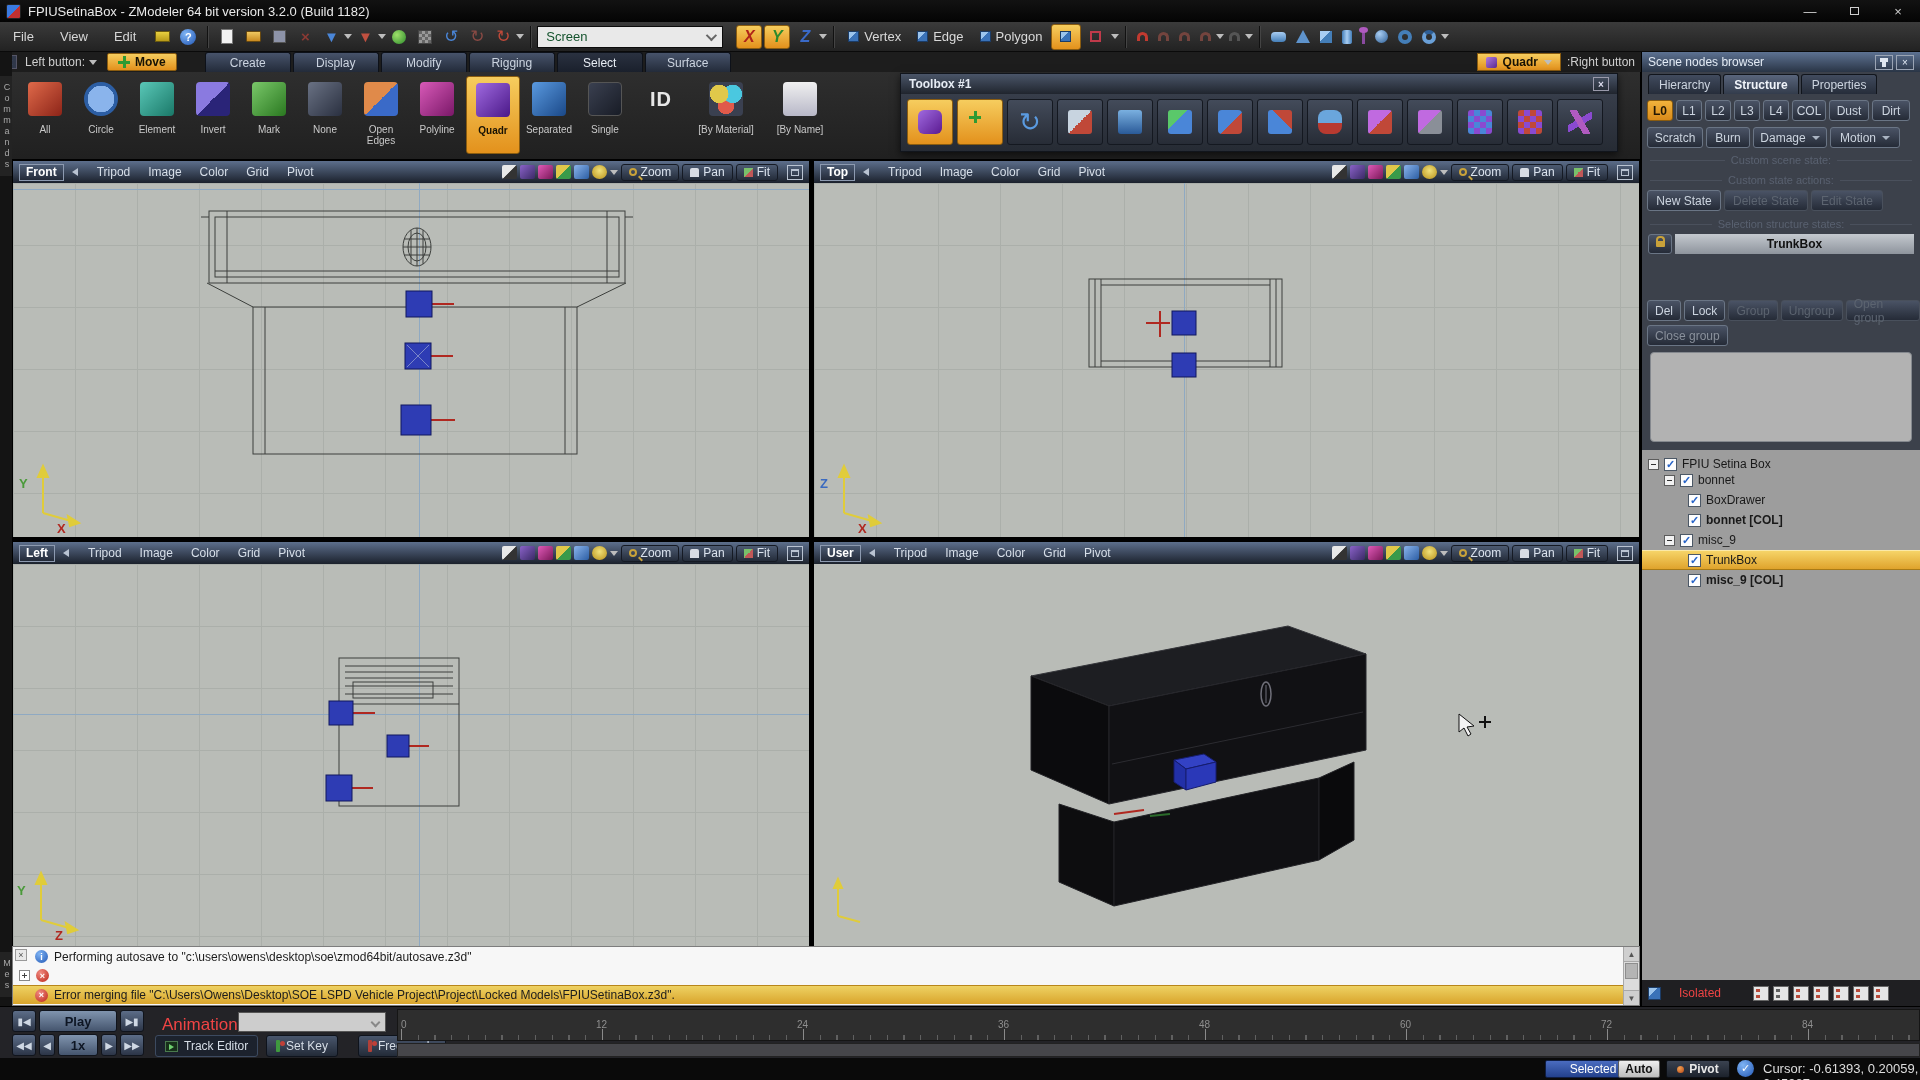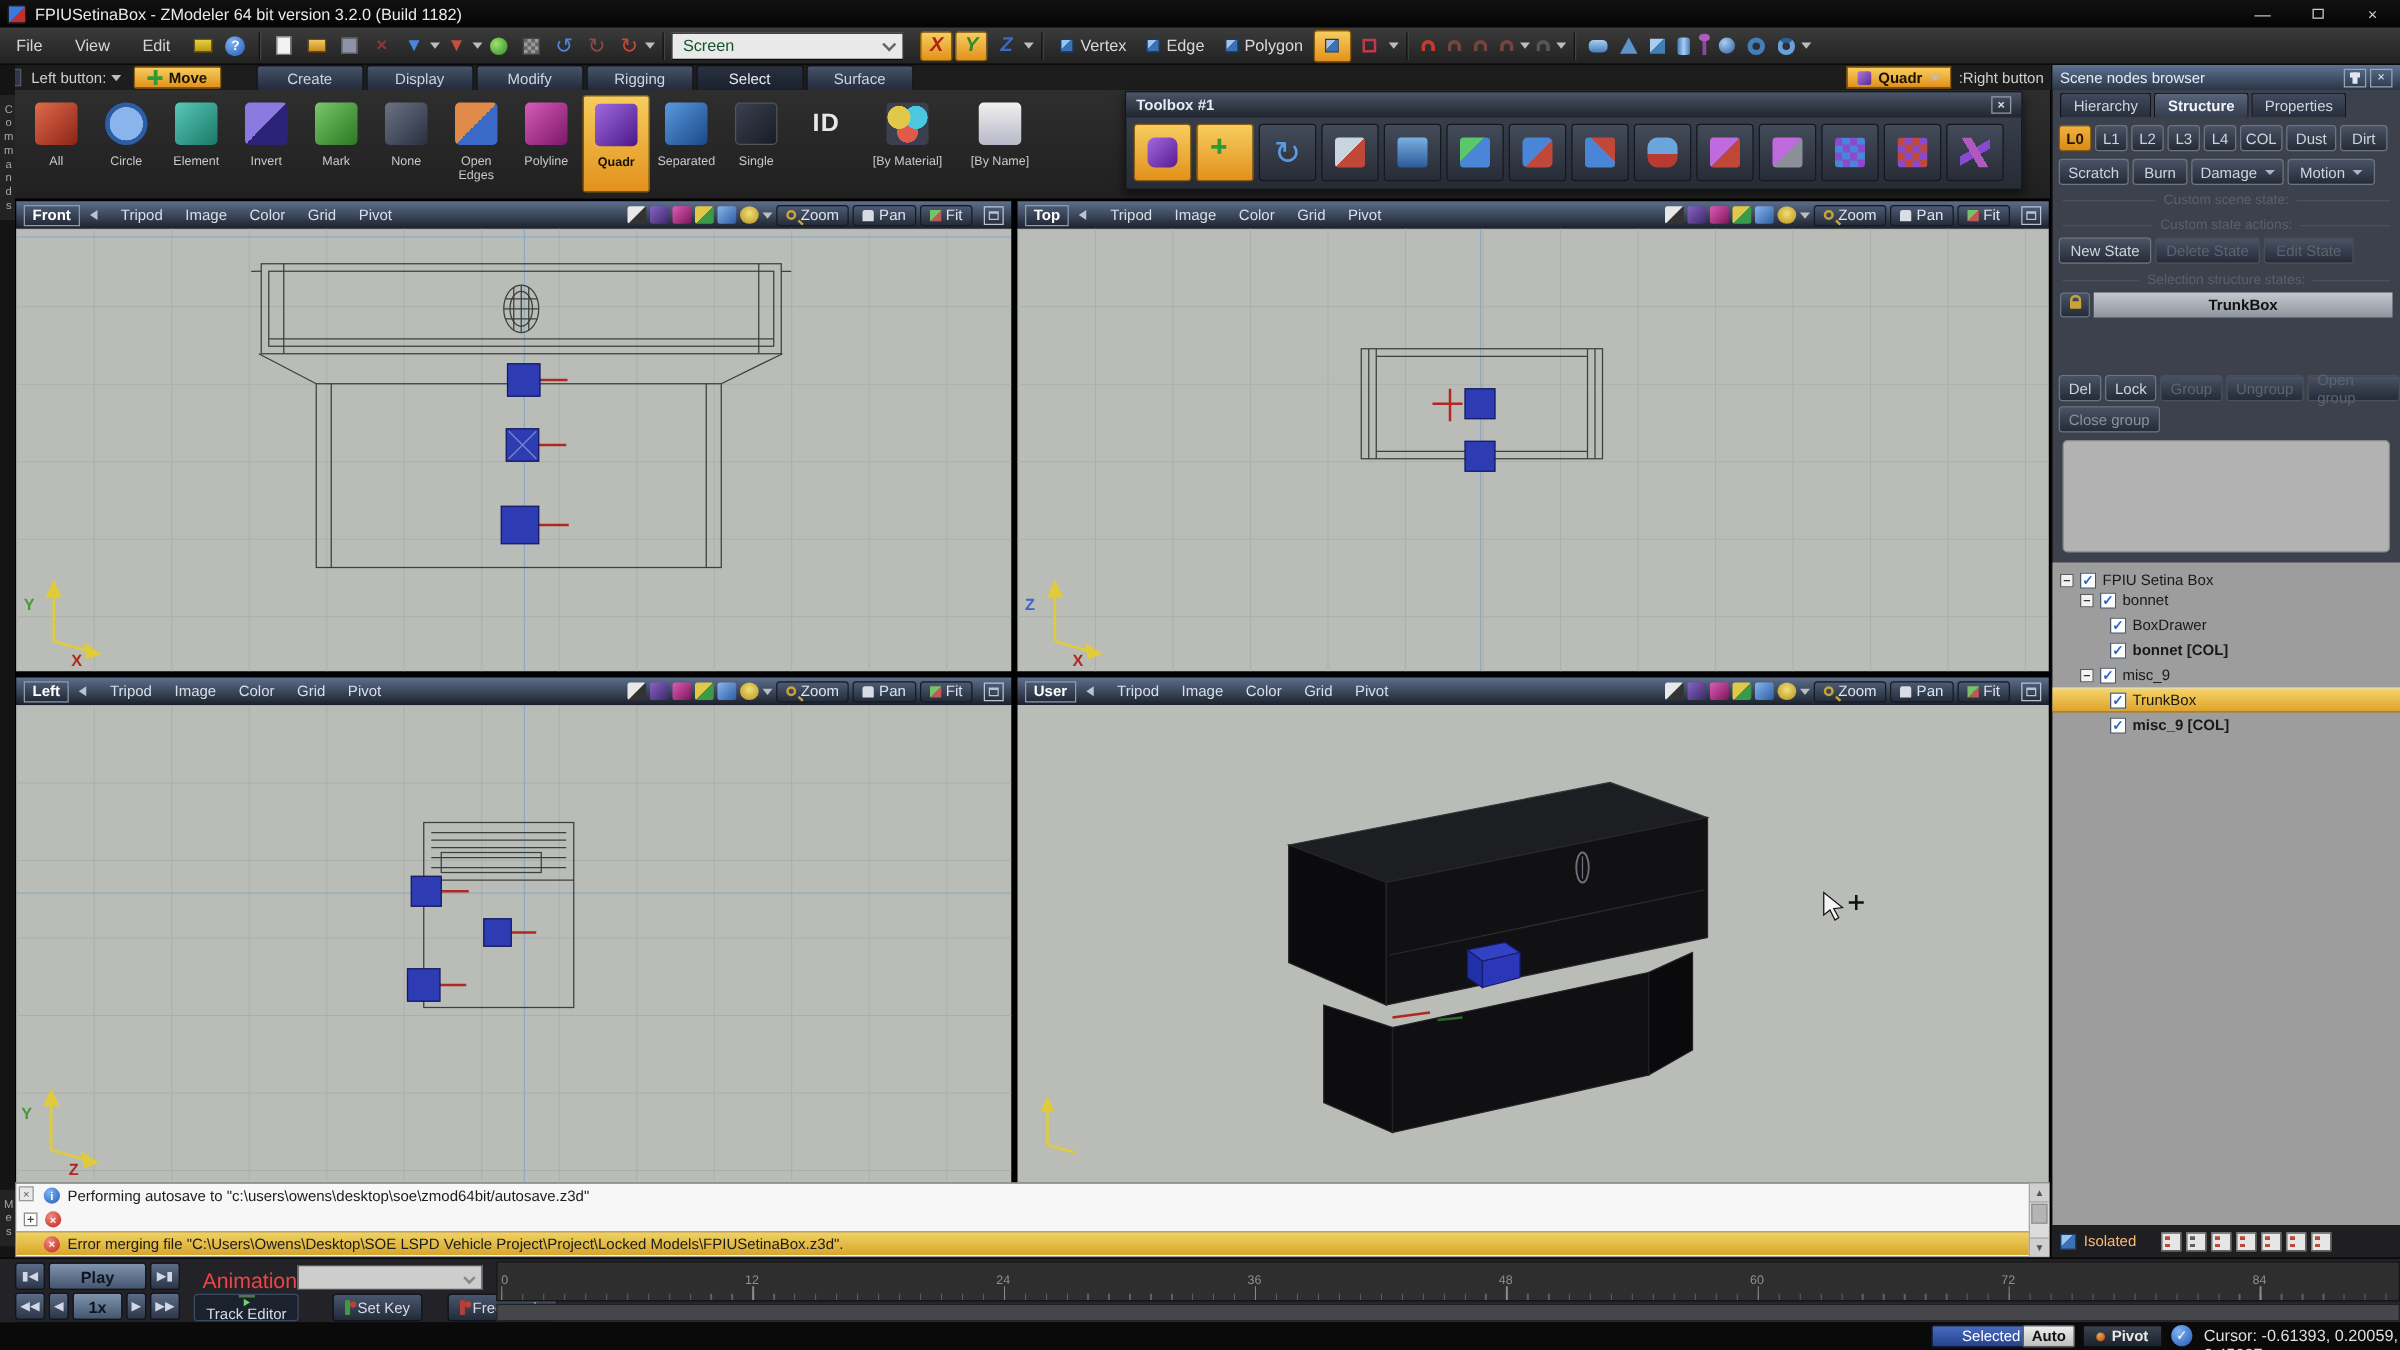--- a/index.html
+++ b/index.html
@@ -130,21 +130,21 @@
   .boxic{width:22px;height:16px;background:linear-gradient(#e8c060,#b8862a);border:1px solid #6a4a10;position:relative;}
   .boxic::after{content:'';position:absolute;left:7px;top:-7px;width:0;height:0;border-left:5px solid transparent;border-right:5px solid transparent;border-bottom:8px solid #3a9a3a;}
   .sb-panel{position:absolute;left:8px;right:8px;background:#b2b2b2;border-radius:4px;border:1px solid #84888e;}
   .sb-tree{position:absolute;left:0;right:0;background:#9d9d9d;color:#191919;}
   .trow{position:relative;height:20px;display:flex;align-items:center;gap:5px;font-size:12px;}
   .trow.sel{background:linear-gradient(#f6d468,#dfa32c);border-top:1px solid #fbe9a8;border-bottom:1px solid #a87a16;}
   .trow.b{font-weight:bold;}
   .ebox{width:11px;height:11px;background:#f2f2f2;border:1px solid #5c5c5c;position:relative;flex:none;}
   .ebox::after{content:'';position:absolute;left:2px;top:4px;width:5px;height:1px;background:#333;}
   .chk{width:13px;height:13px;background:#fdfdfd;border:1px solid #4c5866;flex:none;display:flex;align-items:center;justify-content:center;color:#2864c8;font-size:11px;font-weight:bold;}
-  .sb-foot{position:absolute;left:0;right:0;height:26px;background:#1f1f22;display:flex;align-items:center;gap:6px;padding:0 6px;color:#fdba74;font-size:12px;}
+  .sb-foot{position:absolute;left:0;right:0;height:26px;background:#1f1f22;display:flex;align-items:center;gap:18px;padding:0 6px;color:#ef4444;font-size:12px;}
   .footic{width:16px;height:15px;background:#e6e6e6;border:1px solid #666;position:relative;}
   .footic::after{content:'';position:absolute;inset:2px 8px 2px 2px;background:repeating-linear-gradient(#b84a3a 0 3px,#e6e6e6 3px 6px);}
 
   
   .logpanel{position:absolute;left:12px;top:946px;width:1628px;height:60px;background:#f7f7f7;border:1px solid #7d7d7d;}
   .lrow{height:19px;display:flex;align-items:center;gap:6px;padding:0 4px 0 6px;font-size:12px;color:#1c1c1c;white-space:nowrap;overflow:hidden;}
   .lrow.warn{background:linear-gradient(#eed263,#d9a52c);border-top:1px solid #b8861a;}
   .lic{width:13px;height:13px;border-radius:50%;color:#fff;font-size:9px;font-weight:bold;display:flex;align-items:center;justify-content:center;flex:none;}
   .lic.info{background:radial-gradient(circle at 35% 30%,#7fb4f4,#2257b4);}
   .lic.err{background:radial-gradient(circle at 35% 30%,#f08a80,#bc2418);}
@@ -859,21 +859,21 @@
     <span class="t-btn" style="left:120px;top:3px;width:24px;">▶▮</span>
     <span class="t-btn" style="left:12px;top:27px;width:24px;">◀◀</span>
     <span class="t-btn" style="left:39px;top:27px;width:16px;">◀</span>
     <span class="t-btn big" style="left:58px;top:27px;width:40px;">1x</span>
     <span class="t-btn" style="left:101px;top:27px;width:16px;">▶</span>
     <span class="t-btn" style="left:120px;top:27px;width:24px;">▶▶</span>
     <span class="alabel" style="left:162px;top:8px;">Animation:</span>
     <span class="acombo" style="left:238px;top:5px;width:148px;">
         <span class="chev"></span>
       </span>
-    <span class="abtn pressed" style="left:155px;top:28px;flex-direction:column;">
+    <span class="abtn pressed" style="left:155px;top:28px;">
         <span class="tedic"></span>
         <span>Track Editor</span>
       </span>
     <span class="abtn" style="left:266px;top:28px;">
         <span class="keyic"></span>
         <span>Set Key</span>
       </span>
     <span class="abtn" style="left:358px;top:28px;">
         <span class="keyic" style="background:#b04038;"></span>
         <span>Free mode</span>

